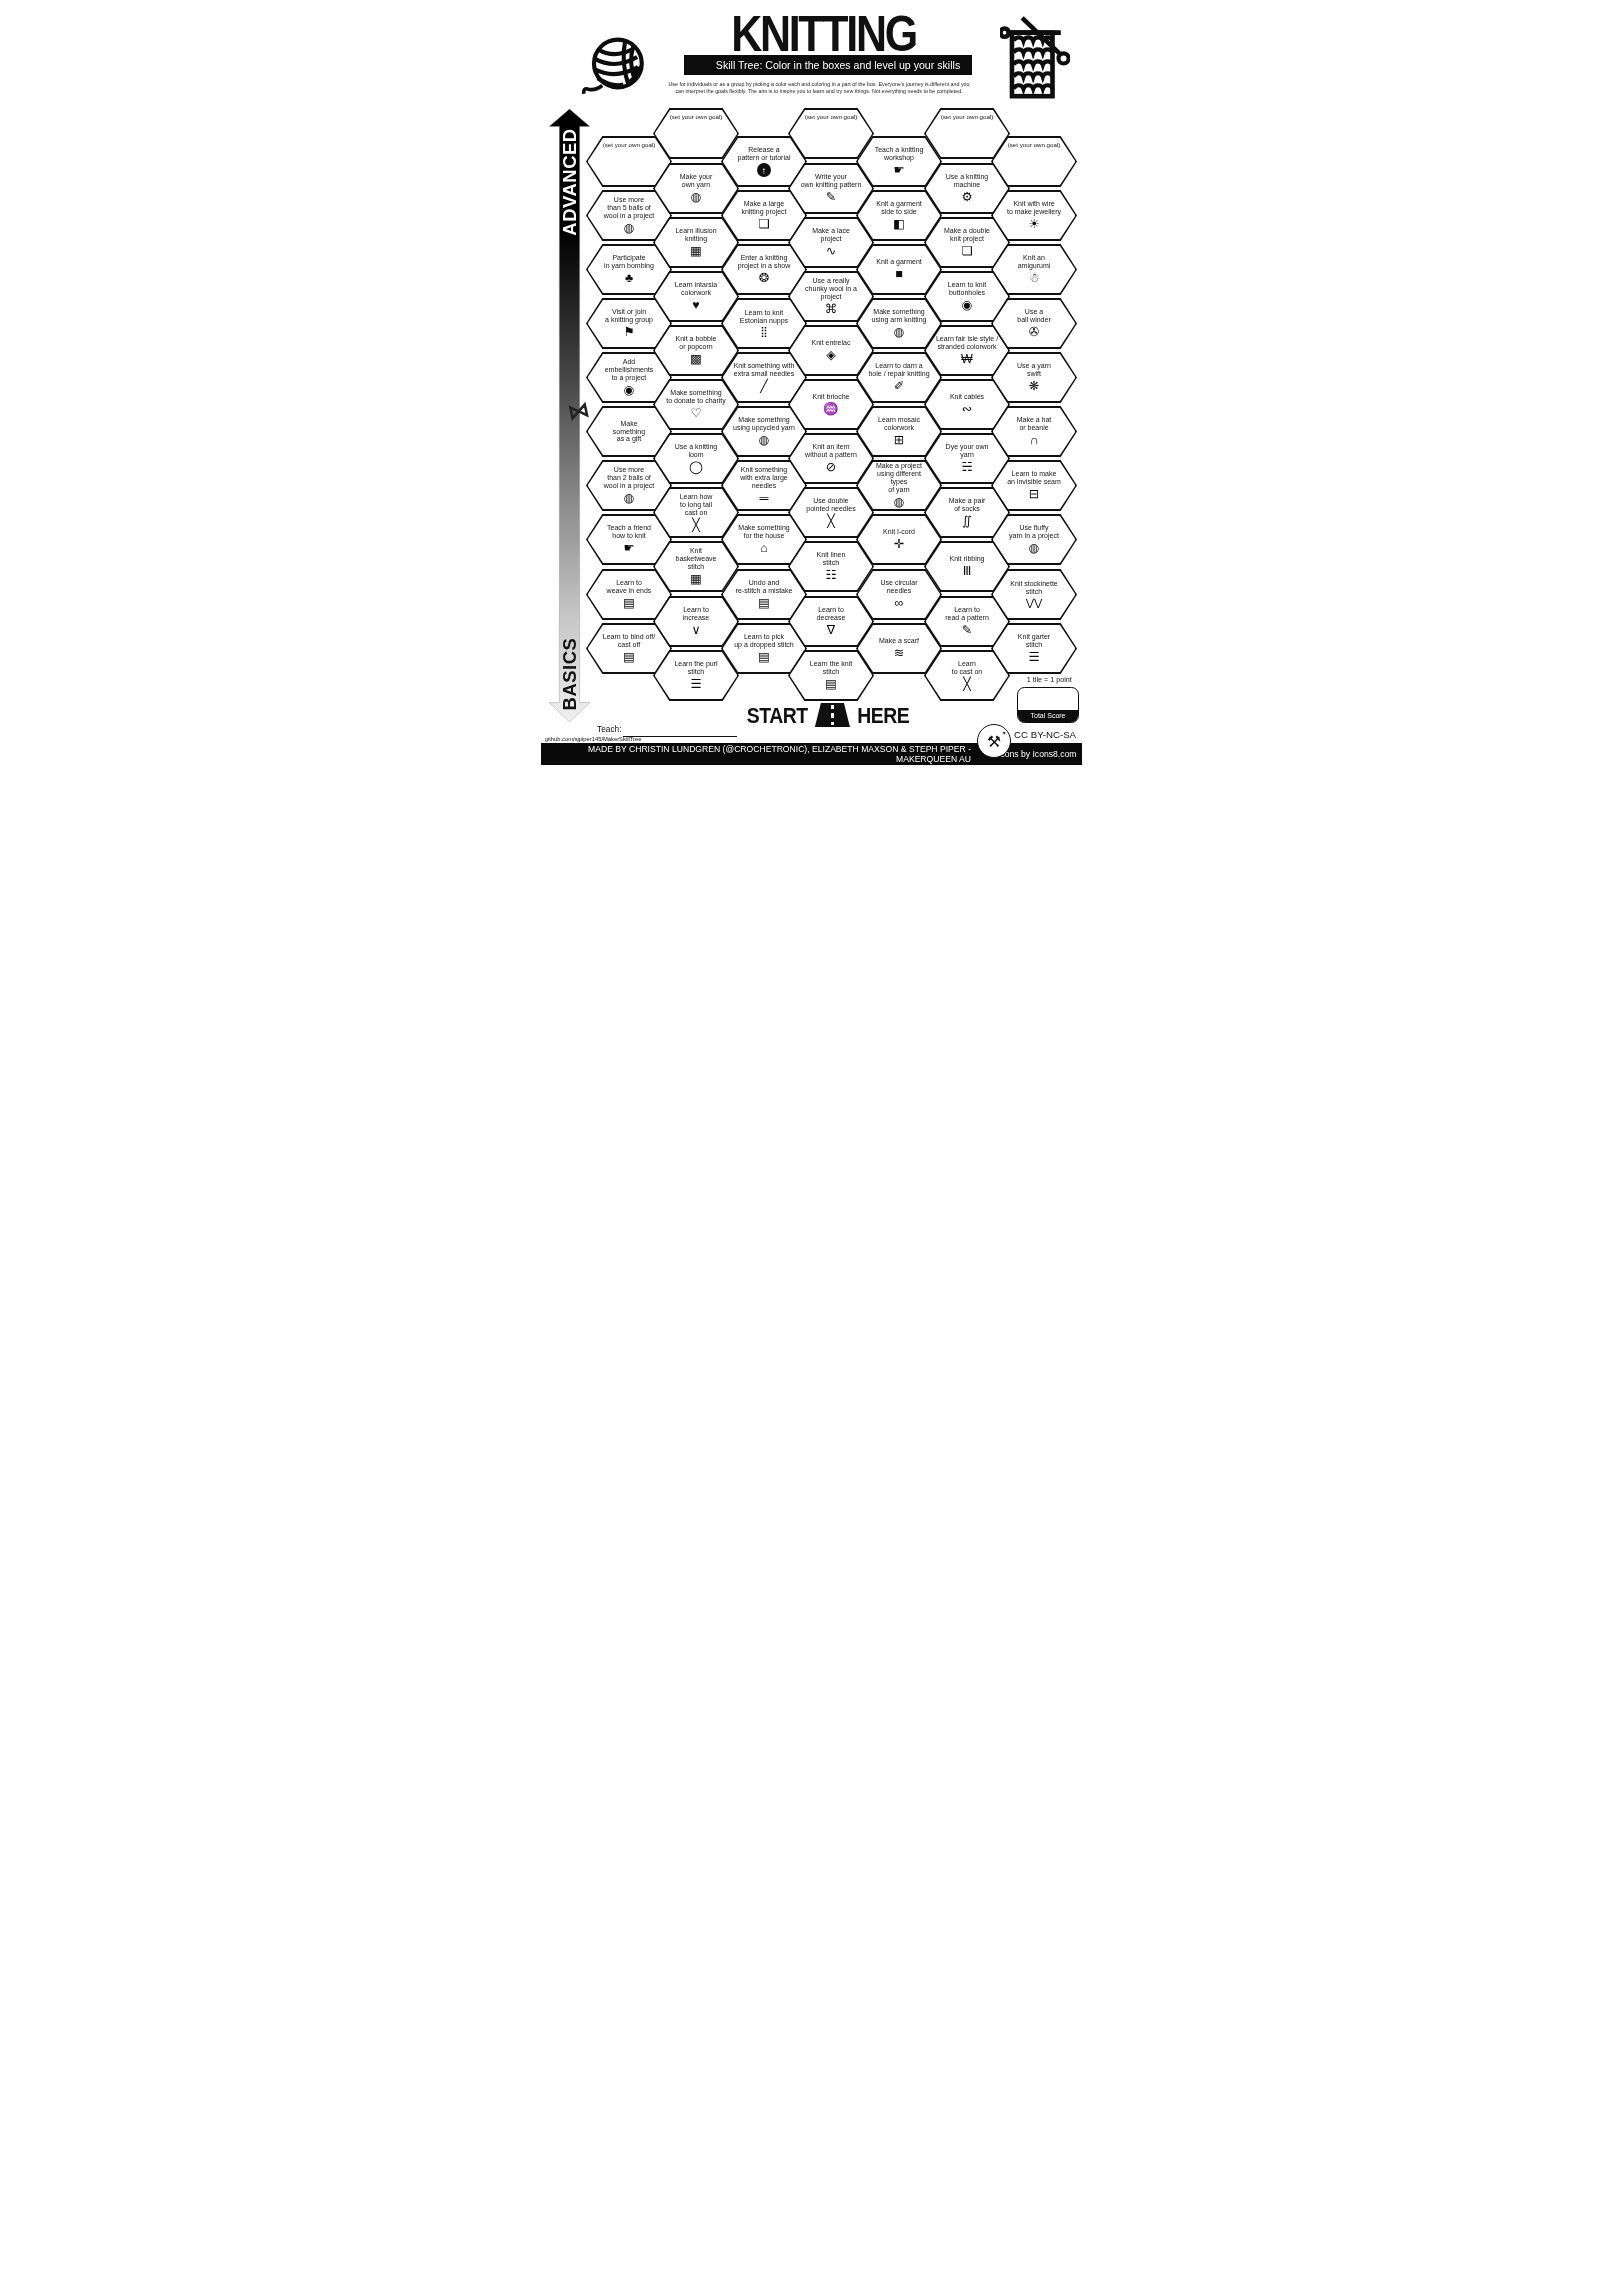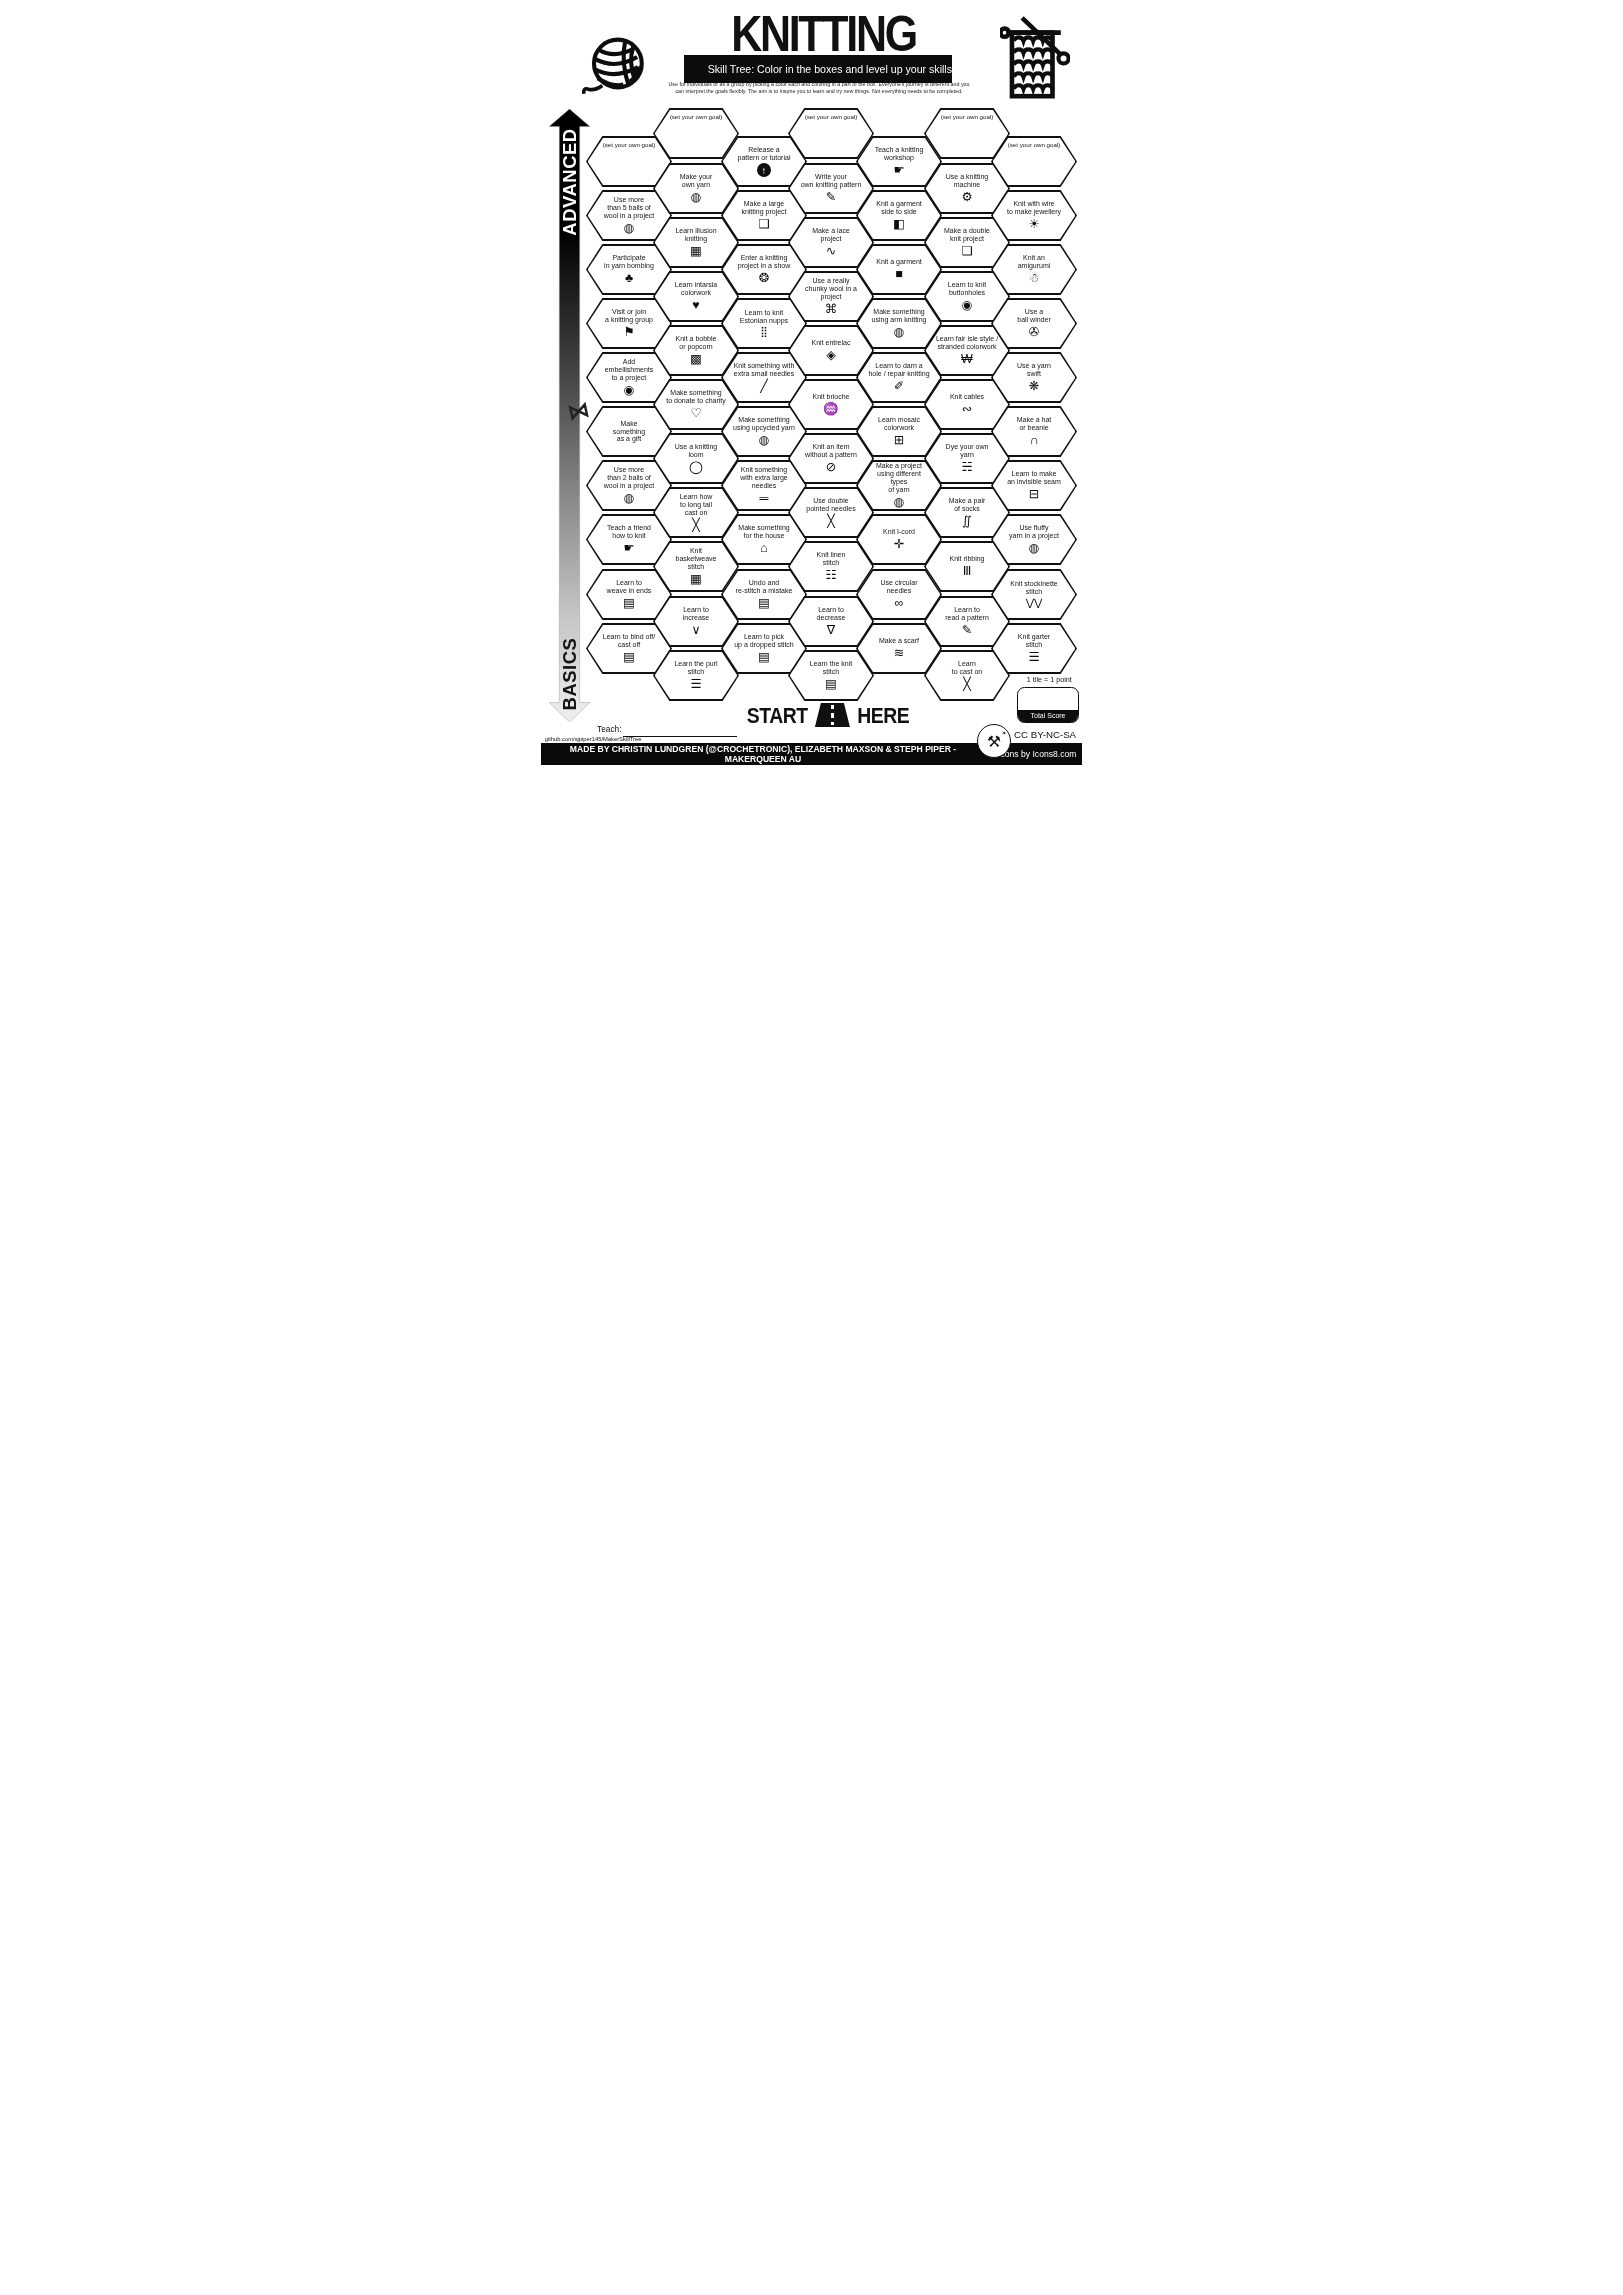--- a/index.html
+++ b/index.html
@@ -3,22 +3,22 @@
 <meta charset="utf-8">
 <style>
   html,body{margin:0;padding:0;background:#fff;}
   .page{position:relative;width:541px;height:765px;margin:0 auto;background:#fff;
         font-family:"Liberation Sans",sans-serif;color:#111;overflow:hidden;}
 
   
   .title{position:absolute;left:132px;top:4.6px;width:301px;text-align:center;
          font-size:43px;font-weight:bold;letter-spacing:-2.3px;transform:scaleY(1.18);
          transform-origin:top;white-space:nowrap;}
-  .subtitle-bar{position:absolute;left:143px;top:55px;width:268px;height:28px;background:#0c0c0c;
-         display:flex;align-items:center;justify-content:flex-end;}
+  .subtitle-bar{position:absolute;left:143px;top:55px;width:268px;height:20px;background:#0c0c0c;
+         display:flex;align-items:center;justify-content:center;padding-left:20px;}
   .subtitle-bar span{color:#fff;font-size:10.6px;letter-spacing:0;}
   .intro{position:absolute;left:123px;top:81px;width:310px;text-align:center;
          font-size:5.3px;line-height:1.4;color:#1c1c1c;}
 
   
   .yarn-logo{position:absolute;left:41px;top:35px;}
   .knit-logo{position:absolute;left:459px;top:12px;}
 
   
   .level-arrow{position:absolute;left:8.3px;top:109px;}
@@ -66,21 +66,21 @@
       display:flex;align-items:center;justify-content:center;}
 
   .cc-circle{position:absolute;left:436px;top:724px;width:34px;height:34px;border-radius:50%;
       background:#fff;border:1.4px solid #111;box-sizing:border-box;z-index:5;
       display:flex;align-items:center;justify-content:center;font-size:15.7px;}
   .cc-spark{position:absolute;right:3.7px;top:4.6px;font-size:5.6px;}
   .cc-text{position:absolute;left:473px;top:729px;font-size:9.7px;letter-spacing:0;}
 
   .footer{position:absolute;left:0;right:0;bottom:0;height:22px;background:#0a0a0a;}
   .footer-credit{position:absolute;left:14px;right:111px;top:50%;transform:translateY(-50%);
-      color:#fff;font-size:8.6px;text-align:center;letter-spacing:0;font-weight:bold;}
+      color:#fff;font-size:8.6px;text-align:right;letter-spacing:0;}
   .icons8{position:absolute;right:5.6px;top:50%;transform:translateY(-50%);
       color:#fff;font-size:8.6px;}
 </style>
 </head>
 <body>
 
 <div class="page">
 
   <div class="title">KNITTING</div>
   <div class="subtitle-bar">

